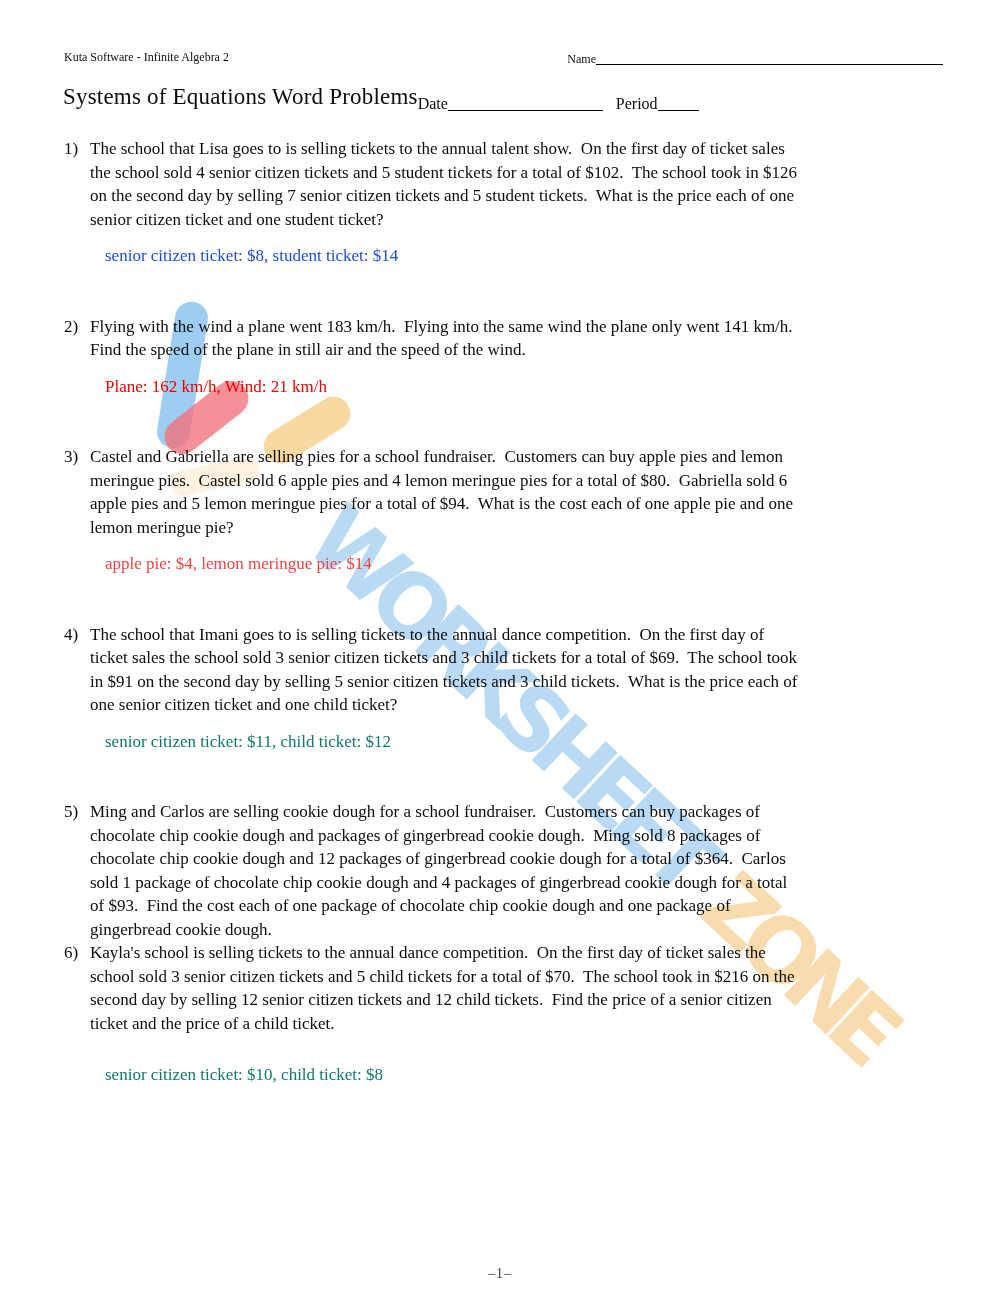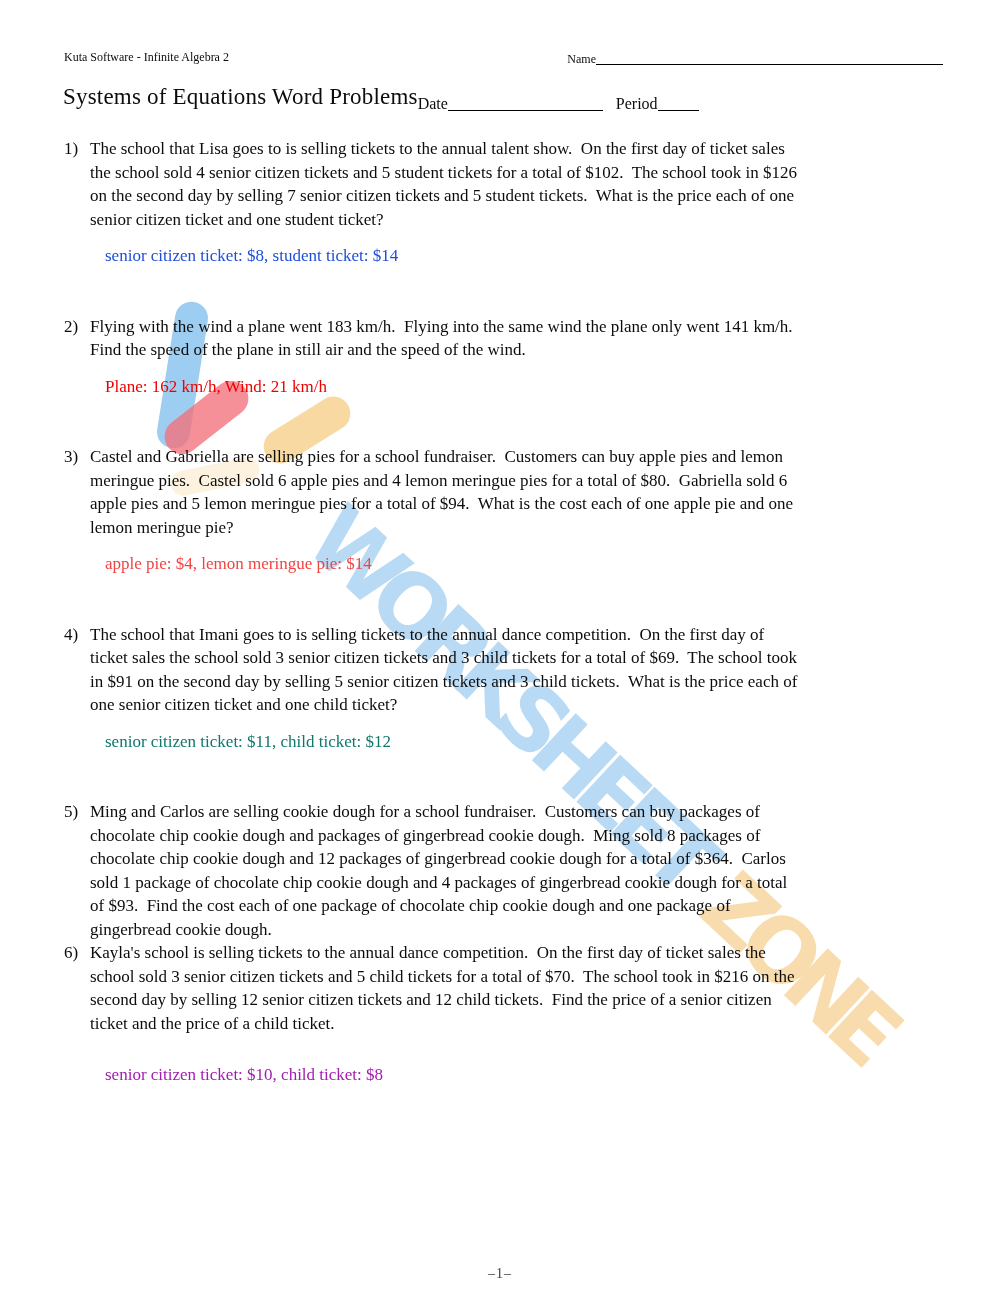--- a/index.html
+++ b/index.html
@@ -146,21 +146,21 @@
     </section>
 
     <section class="problem">
       <div class="problem-row">
         <span class="pnum">6)</span>
         <p class="ptext">Kayla's school is selling tickets to the annual dance competition.  On the first day of ticket sales the
 school sold 3 senior citizen tickets and 5 child tickets for a total of $70.  The school took in $216 on the
 second day by selling 12 senior citizen tickets and 12 child tickets.  Find the price of a senior citizen
 ticket and the price of a child ticket.</p>
       </div>
-      <p class="answer" style="color: #a21caf; margin-top: 28px;">senior citizen ticket: $10, child ticket: $8</p>
+      <p class="answer" style="color: #0f766e; margin-top: 28px;">senior citizen ticket: $10, child ticket: $8</p>
     </section>
 
   </main>
 
   <div class="footer">
     <span>–1–</span>
   </div>
 
 </div>
 

